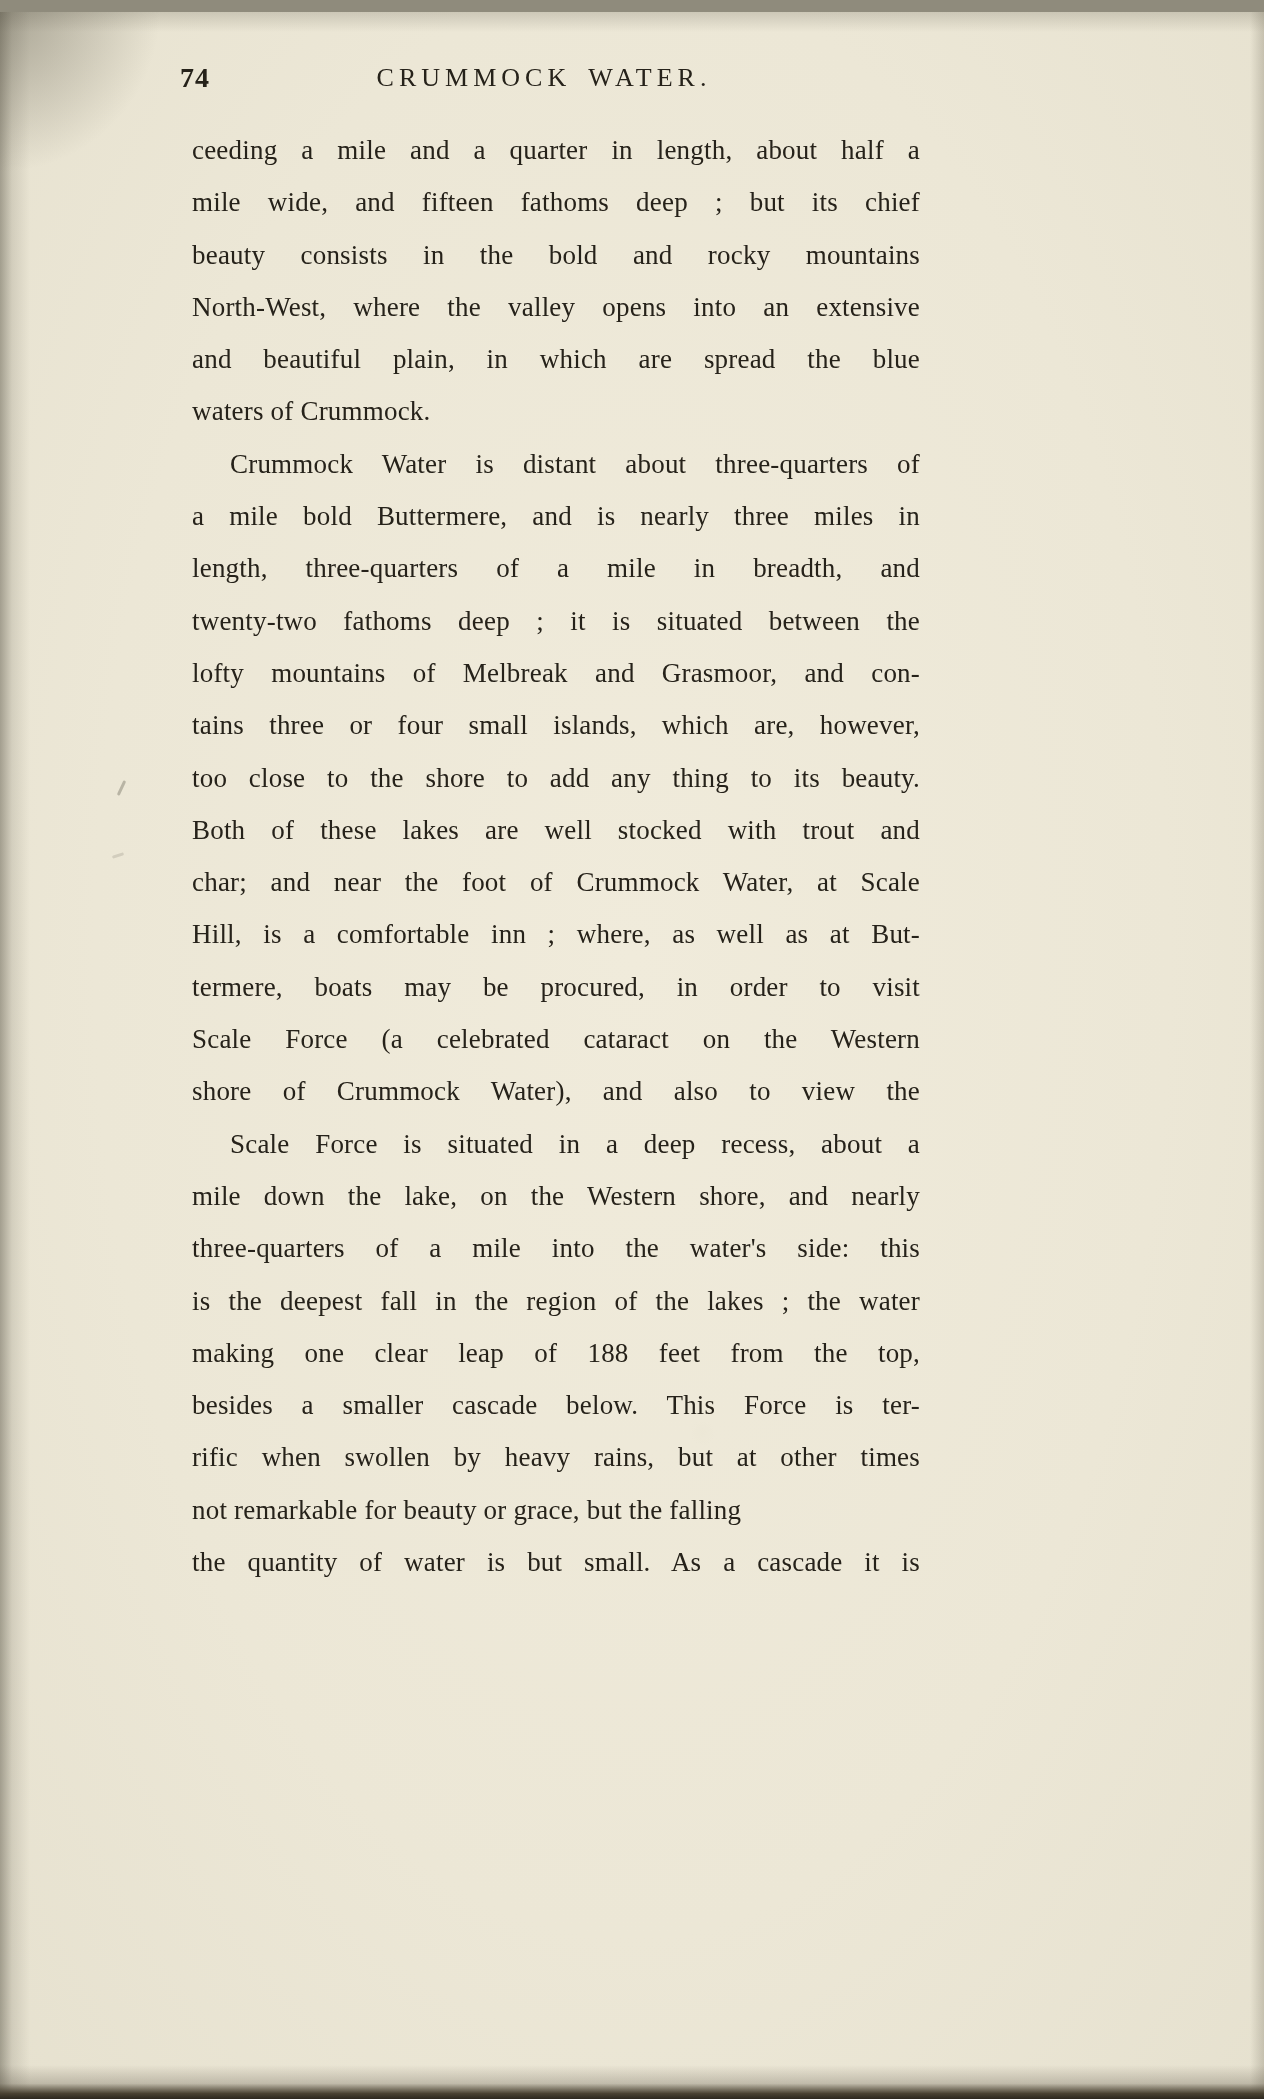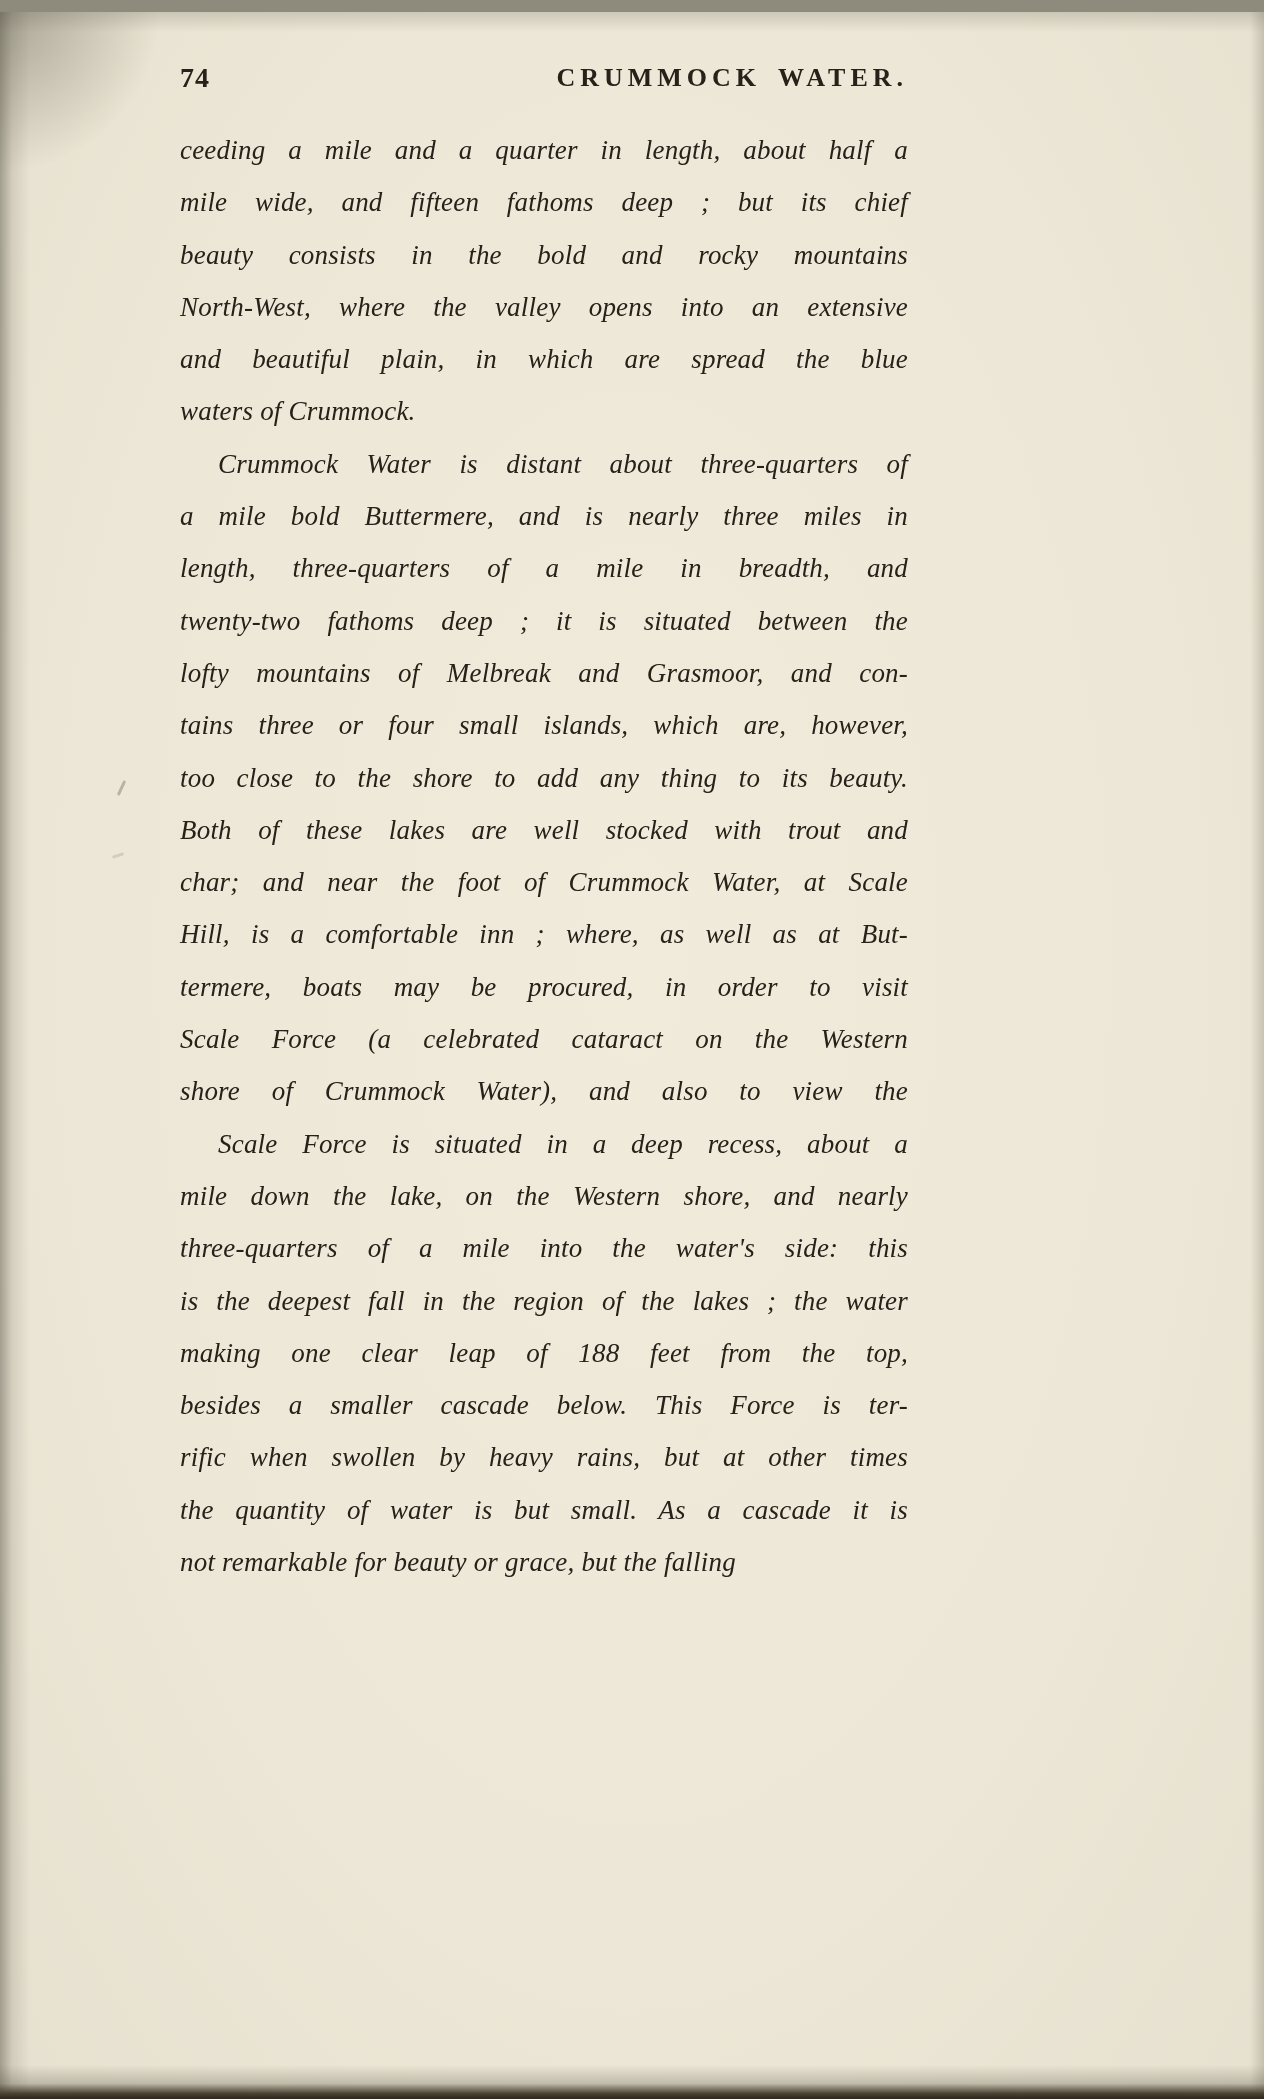--- a/index.html
+++ b/index.html
@@ -49,32 +49,31 @@
     top: 0;
     font-size: 28px;
     font-weight: bold;
     letter-spacing: 1px;
   }
   .running-head {
     position: absolute;
     left: 0;
     top: 1px;
     width: 100%;
-    text-align: right;
+    text-align: center;
     font-size: 26px;
-    font-weight: bold;
+    font-weight: normal;
     letter-spacing: 5px;
     word-spacing: 6px;
   }
   .text-column {
     position: absolute;
     top: 112px;
-    left: 180px;
+    left: 192px;
     width: 728px;
-    font-style: italic;
   }
   .line {
     font-size: 27px;
     line-height: 52.3px;
     height: 52.3px;
     letter-spacing: 0.2px;
     white-space: normal;
     text-align: justify;
     text-align-last: justify;
     color: #26221a;
@@ -146,22 +145,22 @@
       <div class="line">termere, boats may be procured, in order to visit</div>
       <div class="line">Scale Force (a celebrated cataract on the Western</div>
       <div class="line">shore of Crummock Water), and also to view the</div>
       <div class="line indent">Scale Force is situated in a deep recess, about a</div>
       <div class="line">mile down the lake, on the Western shore, and nearly</div>
       <div class="line">three-quarters of a mile into the water's side: this</div>
       <div class="line">is the deepest fall in the region of the lakes ; the water</div>
       <div class="line">making one clear leap of 188 feet from the top,</div>
       <div class="line">besides a smaller cascade below.  This Force is ter-</div>
       <div class="line">rific when swollen by heavy rains, but at other times</div>
+      <div class="line last">not remarkable for beauty or grace, but the falling</div>
       <div class="line">the quantity of water is but small.  As a cascade it is</div>
-      <div class="line last">not remarkable for beauty or grace, but the falling</div>
     </div>
 
   <div class="scan-mark m1"></div>
   <div class="scan-mark m2"></div>
   <div class="smudge"></div>
 
   <div class="bottom-edge"></div>
 
 </div>
 

